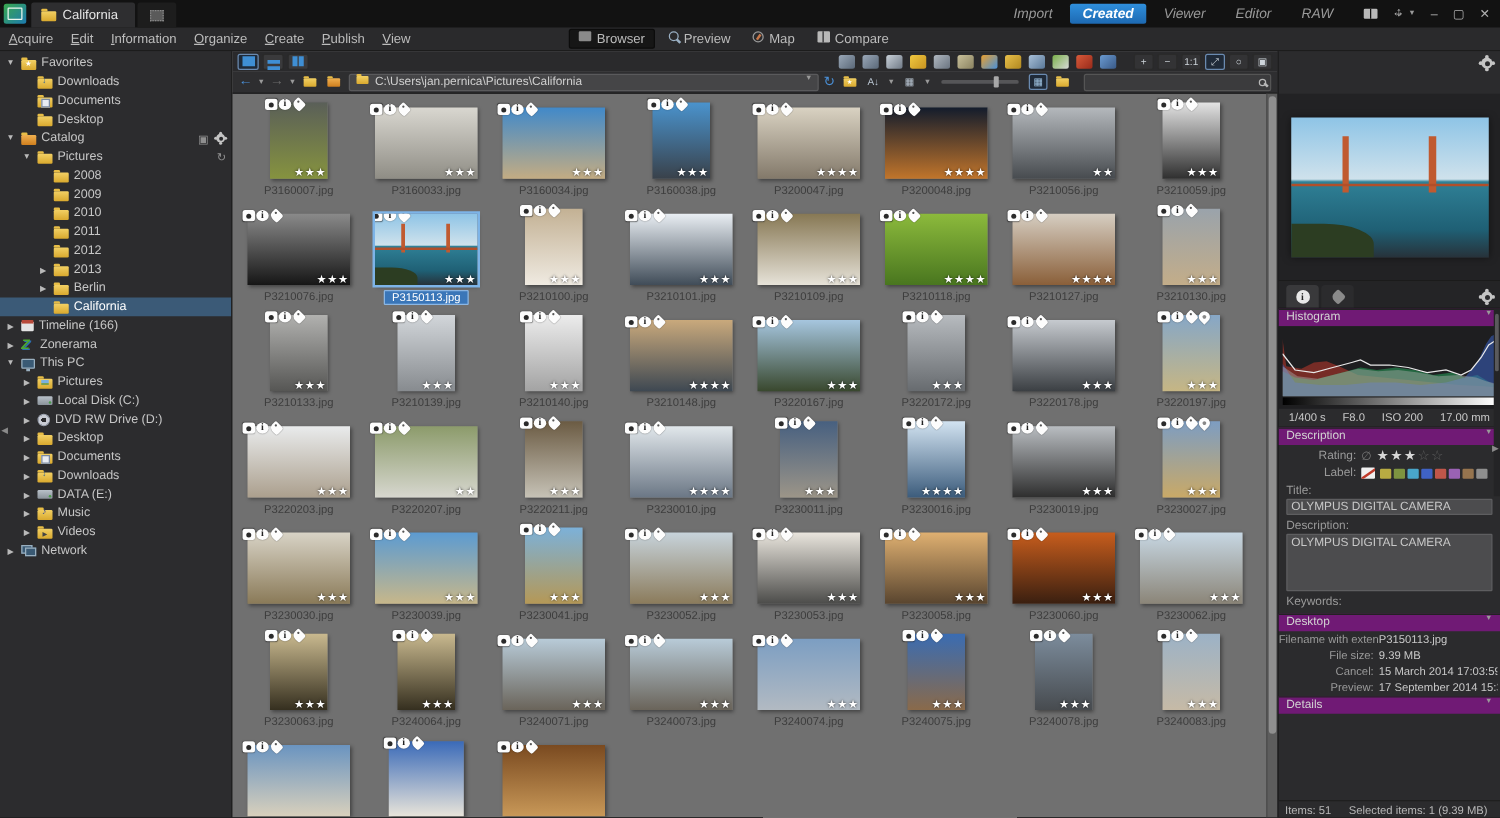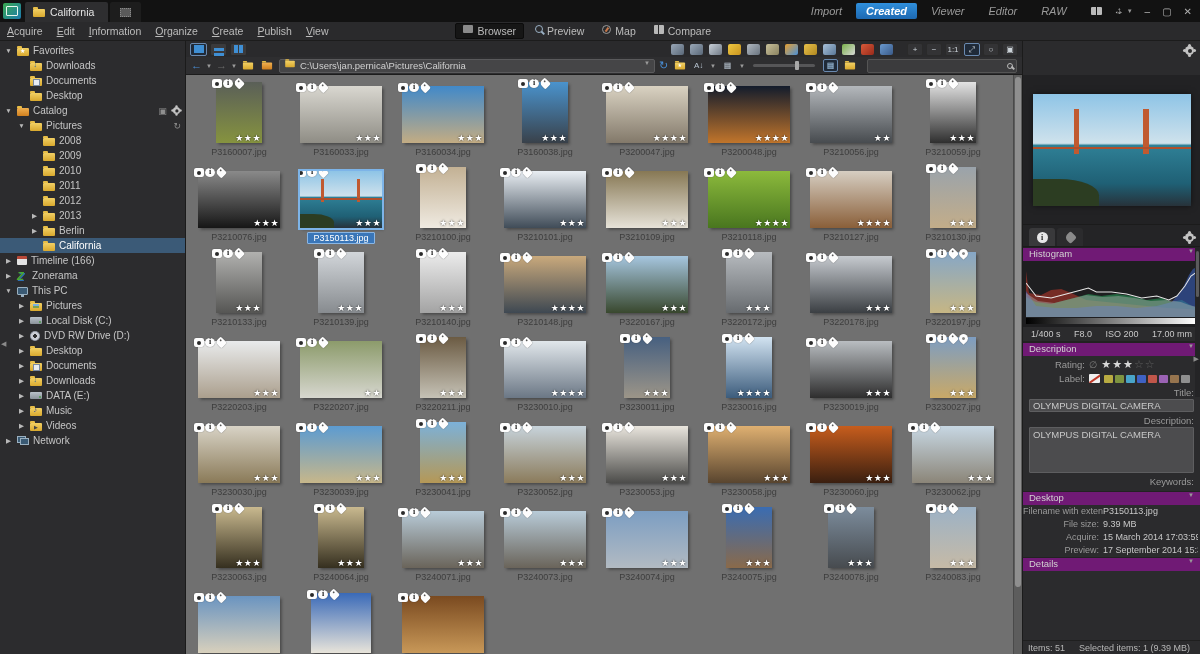--- a/index.html
+++ b/index.html
@@ -144,21 +144,21 @@
   .sechdr .dd{margin-left:auto;font-size:6px;color:#9a9a9a;}
   .histbox{height:66px;background:#1e1e20;padding:2px 3px 0 3px;}
   .exifrow{height:15px;display:flex;align-items:center;justify-content:space-between;padding:0 8px;color:#c8c8c8;font-size:9px;border-bottom:1px solid #222;}
   .formrow{display:flex;align-items:center;gap:4px;padding:2px 6px 0 0;}
   .formrow .rl{width:62px;text-align:right;color:#9a9a9a;flex:none;}
   .star.on{color:#d8d8d8;}
   .star.off{color:#5c5c5c;}
   .noslash{width:11px;height:9px;background:#f0f0f0;border-radius:1px;position:relative;overflow:hidden;flex:none;}
   .noslash::after{content:"";position:absolute;left:-2px;top:3.5px;width:16px;height:1.5px;background:#c03a2a;transform:rotate(-35deg);}
   .swatch{width:9px;height:8px;border-radius:1px;flex:none;}
-  .fldlabel{padding:3px 6px 1px 6px;color:#9a9a9a;text-align:right;}
+  .fldlabel{padding:3px 6px 1px 6px;color:#9a9a9a;}
   .tinput{margin:0 6px;height:13px;background:#4c4c4e;border:1px solid #5e5e60;border-radius:1px;color:#c8c8c8;padding:0 3px;line-height:12px;overflow:hidden;white-space:nowrap;}
   .tarea{margin:0 6px;background:#4c4c4e;border:1px solid #5e5e60;border-radius:1px;color:#c8c8c8;padding:1px 3px;overflow:hidden;}
   .kv{display:grid;grid-template-columns:80px 1fr;font-size:9px;line-height:13px;padding-right:2px;}
   .kv .k{text-align:right;color:#9a9a9a;padding-right:4px;white-space:nowrap;overflow:hidden;}
   .kv .v{color:#c8c8c8;white-space:nowrap;overflow:hidden;}
   .btnrow{display:flex;gap:6px;justify-content:center;padding:3px 4px;}
   .dbtn{width:78px;height:13px;background:#3f3f41;border:1px solid #2a2a2a;border-radius:2px;color:#767676;font-size:9.5px;text-align:center;line-height:12px;}
   .statusrow{margin-top:auto;height:14px;border-top:1px solid #1f1f1f;display:flex;gap:14px;align-items:center;padding:0 5px;color:#b8b8b8;font-size:9px;background:#2b2b2d;}
   .rp-scroll{position:absolute;right:0;top:206px;width:5px;height:150px;background:#242426;}
   .rp-scroll i{position:absolute;left:1px;right:1px;top:4px;height:46px;background:#5a5a5c;display:block;border-radius:2px;}
@@ -1201,21 +1201,21 @@
 
       <div class="sechdr" style="margin-top:3px;">
         <span>Desktop</span>
           <span class="dd">▼</span>
       </div>
       <div class="kv" id="generalRows">
           <span class="k">Filename with exten...</span>
           <span class="v">P3150113.jpg</span>
           <span class="k">File size:</span>
           <span class="v">9.39 MB</span>
-          <span class="k">Acquire:</span>
+          <span class="k">Cancel:</span>
           <span class="v">15 March 2014 17:03:59</span>
           <span class="k">Preview:</span>
           <span class="v">17 September 2014 15:3</span>
         </div>
 
       <div class="sechdr">
         <span>Details</span>
           <span class="dd">▼</span>
       </div>
 

